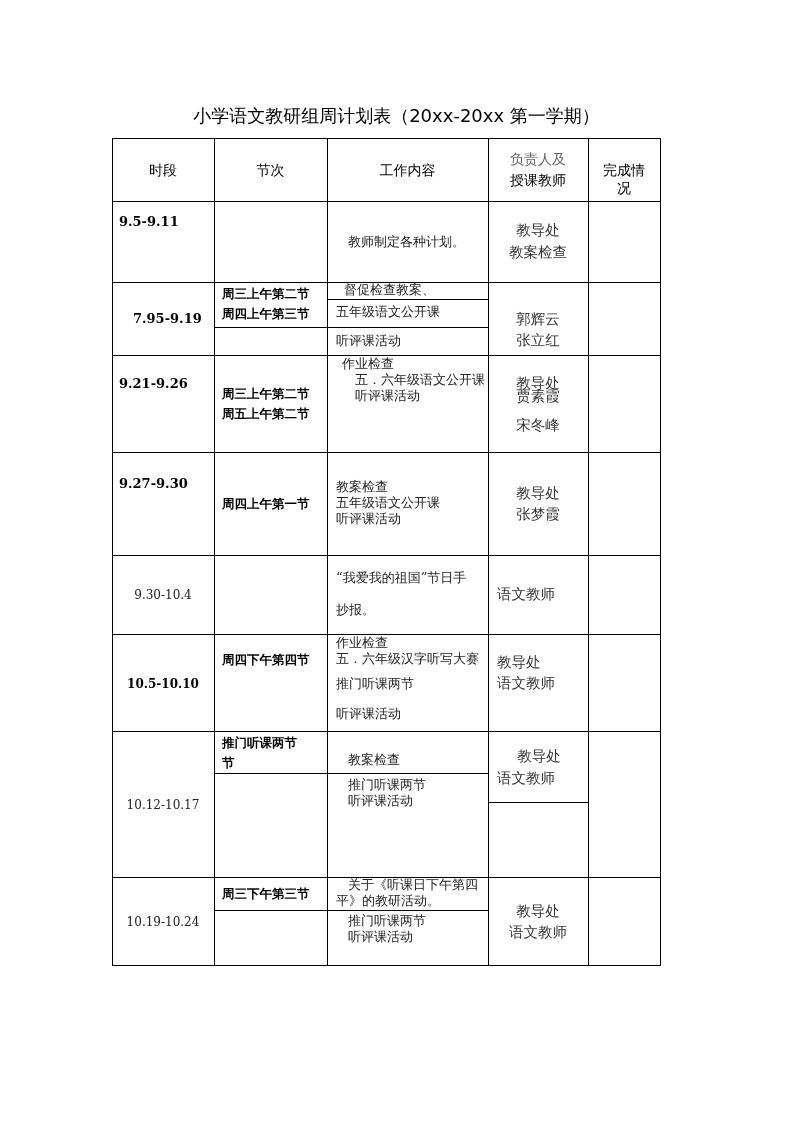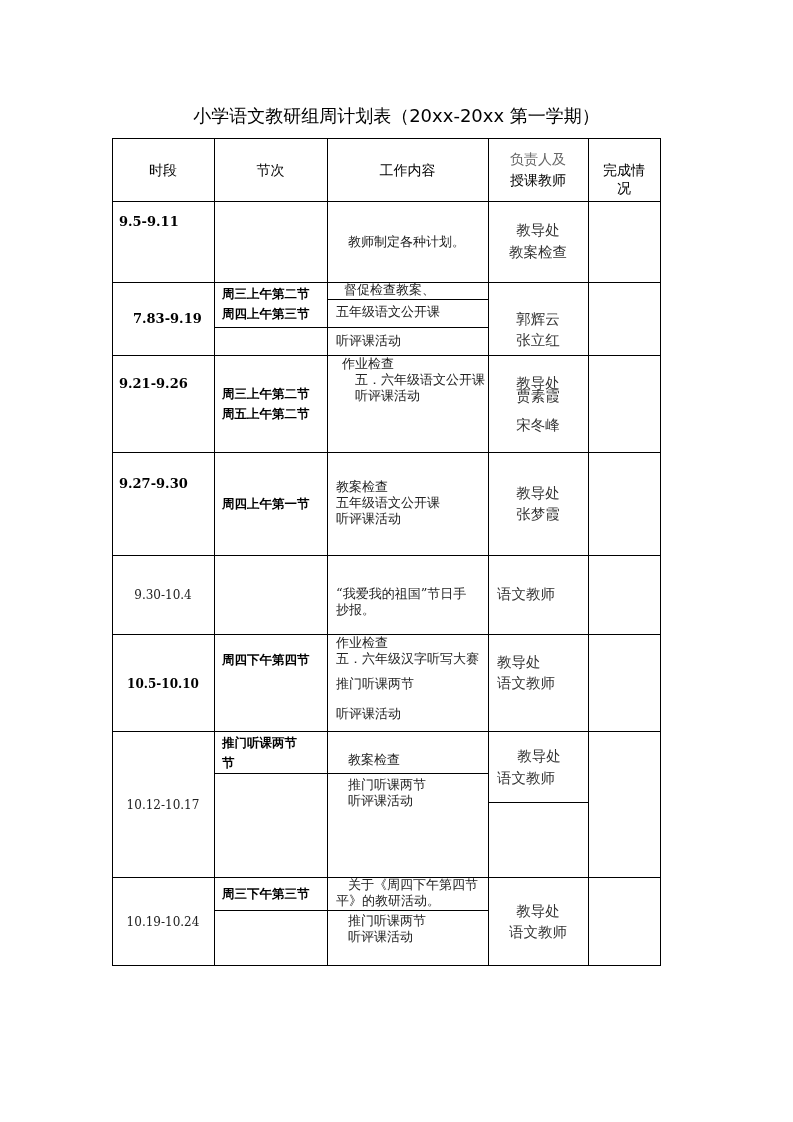--- a/index.html
+++ b/index.html
@@ -54,21 +54,21 @@
   <div class="t hd c" style="left:488px;width:100px;top:151px;color:#666;font-family:'DejaVu Serif',serif">负责人及</div>
   <div class="t hd c" style="left:488px;width:100px;top:172px">授课教师</div>
   <div class="t hd c" style="left:588px;width:72px;top:162px">完成情</div>
   <div class="t hd c" style="left:588px;width:72px;top:180px">况</div>
 
   <div class="t b" style="left:119px;top:214px">9.5-9.11</div>
   <div class="t" style="left:348px;top:234px">教师制定各种计划。</div>
   <div class="t lg c" style="left:488px;width:100px;top:220px">教导处</div>
   <div class="t lg c" style="left:488px;width:100px;top:242px">教案检查</div>
 
-  <div class="t b" style="left:133px;top:311px">7.83-9.19</div>
+  <div class="t b" style="left:133px;top:311px">7.95-9.19</div>
   <div class="t sec" style="left:222px;top:286px">周三上午第二节</div>
   <div class="t sec" style="left:222px;top:306px">周四上午第三节</div>
   <div class="t" style="left:344px;top:282px">督促检查教案、</div>
   <div class="t" style="left:336px;top:304px">五年级语文公开课</div>
   <div class="t" style="left:336px;top:333px">听评课活动</div>
   <div class="t lg c" style="left:488px;width:100px;top:309px">郭辉云</div>
   <div class="t lg c" style="left:488px;width:100px;top:330px">张立红</div>
 
   <div class="t b" style="left:119px;top:376px">9.21-9.26</div>
   <div class="t sec" style="left:222px;top:386px">周三上午第二节</div>
@@ -82,21 +82,21 @@
 
   <div class="t b" style="left:119px;top:476px">9.27-9.30</div>
   <div class="t sec" style="left:222px;top:496px">周四上午第一节</div>
   <div class="t" style="left:336px;top:479px">教案检查</div>
   <div class="t" style="left:336px;top:495px">五年级语文公开课</div>
   <div class="t" style="left:336px;top:511px">听评课活动</div>
   <div class="t lg c" style="left:488px;width:100px;top:483px">教导处</div>
   <div class="t lg c" style="left:488px;width:100px;top:504px">张梦霞</div>
 
   <div class="t sm c" style="left:112px;width:102px;top:587px">9.30-10.4</div>
-  <div class="t" style="left:336px;top:586px">“我爱我的祖国”节日手</div>
+  <div class="t" style="left:336px;top:570px">“我爱我的祖国”节日手</div>
   <div class="t" style="left:336px;top:602px">抄报。</div>
   <div class="t lg" style="left:497px;top:584px">语文教师</div>
 
   <div class="t b sm c" style="left:112px;width:102px;top:676px">10.5-10.10</div>
   <div class="t sec" style="left:222px;top:652px">周四下午第四节</div>
   <div class="t" style="left:336px;top:635px">作业检查</div>
   <div class="t" style="left:336px;top:651px">五．六年级汉字听写大赛</div>
   <div class="t" style="left:336px;top:676px">推门听课两节</div>
   <div class="t" style="left:336px;top:706px">听评课活动</div>
   <div class="t lg" style="left:497px;top:652px">教导处</div>
@@ -106,19 +106,19 @@
   <div class="t sec" style="left:222px;top:735px">推门听课两节</div>
   <div class="t sec" style="left:222px;top:755px">节</div>
   <div class="t" style="left:348px;top:752px">教案检查</div>
   <div class="t" style="left:348px;top:777px">推门听课两节</div>
   <div class="t" style="left:348px;top:793px">听评课活动</div>
   <div class="t lg c" style="left:497px;width:84px;top:746px">教导处</div>
   <div class="t lg" style="left:497px;top:768px">语文教师</div>
 
   <div class="t sm c" style="left:112px;width:102px;top:914px">10.19-10.24</div>
   <div class="t sec" style="left:222px;top:886px">周三下午第三节</div>
-  <div class="t" style="left:348px;top:877px">关于《周四下午第四节</div>
+  <div class="t" style="left:348px;top:877px">关于《听课日下午第四</div>
   <div class="t" style="left:336px;top:893px">平》的教研活动。</div>
   <div class="t" style="left:348px;top:913px">推门听课两节</div>
   <div class="t" style="left:348px;top:929px">听评课活动</div>
   <div class="t lg c" style="left:488px;width:100px;top:901px">教导处</div>
   <div class="t lg c" style="left:488px;width:100px;top:922px">语文教师</div>
 </div>
 
 </body></html>

